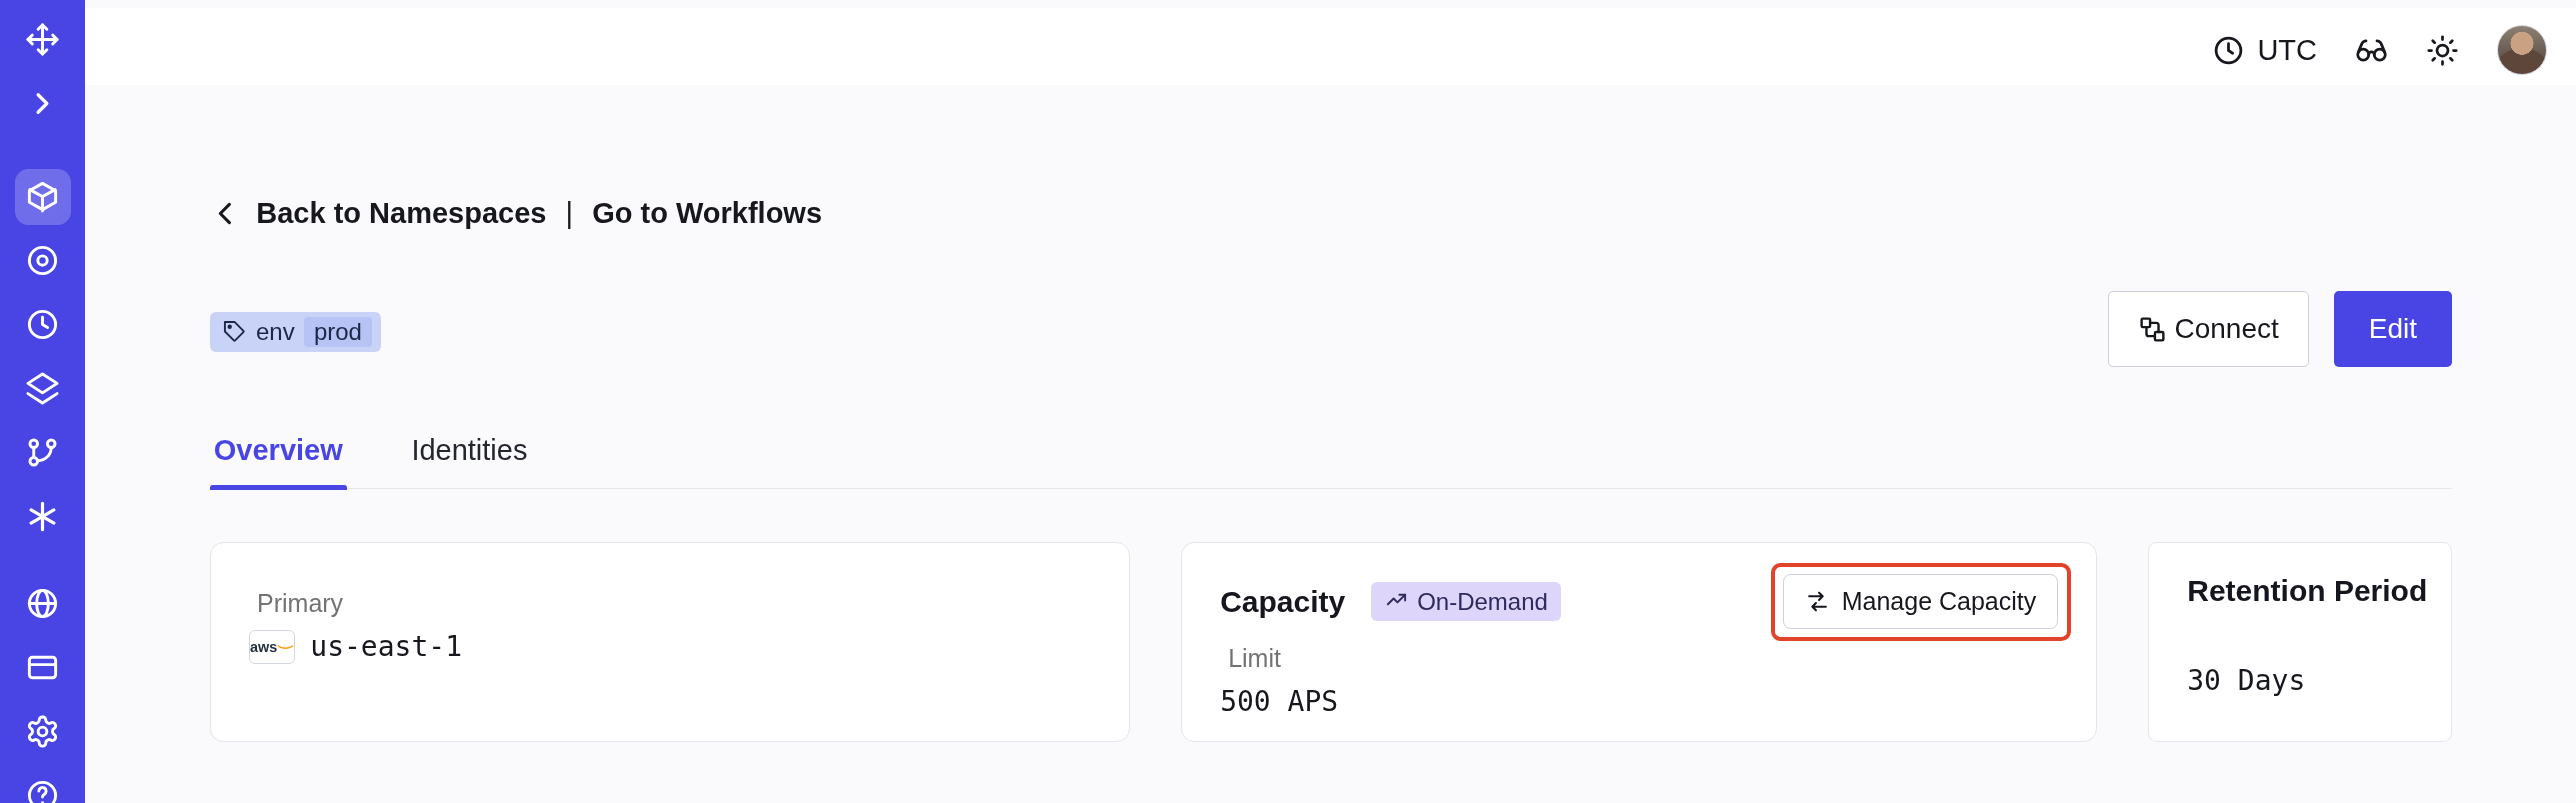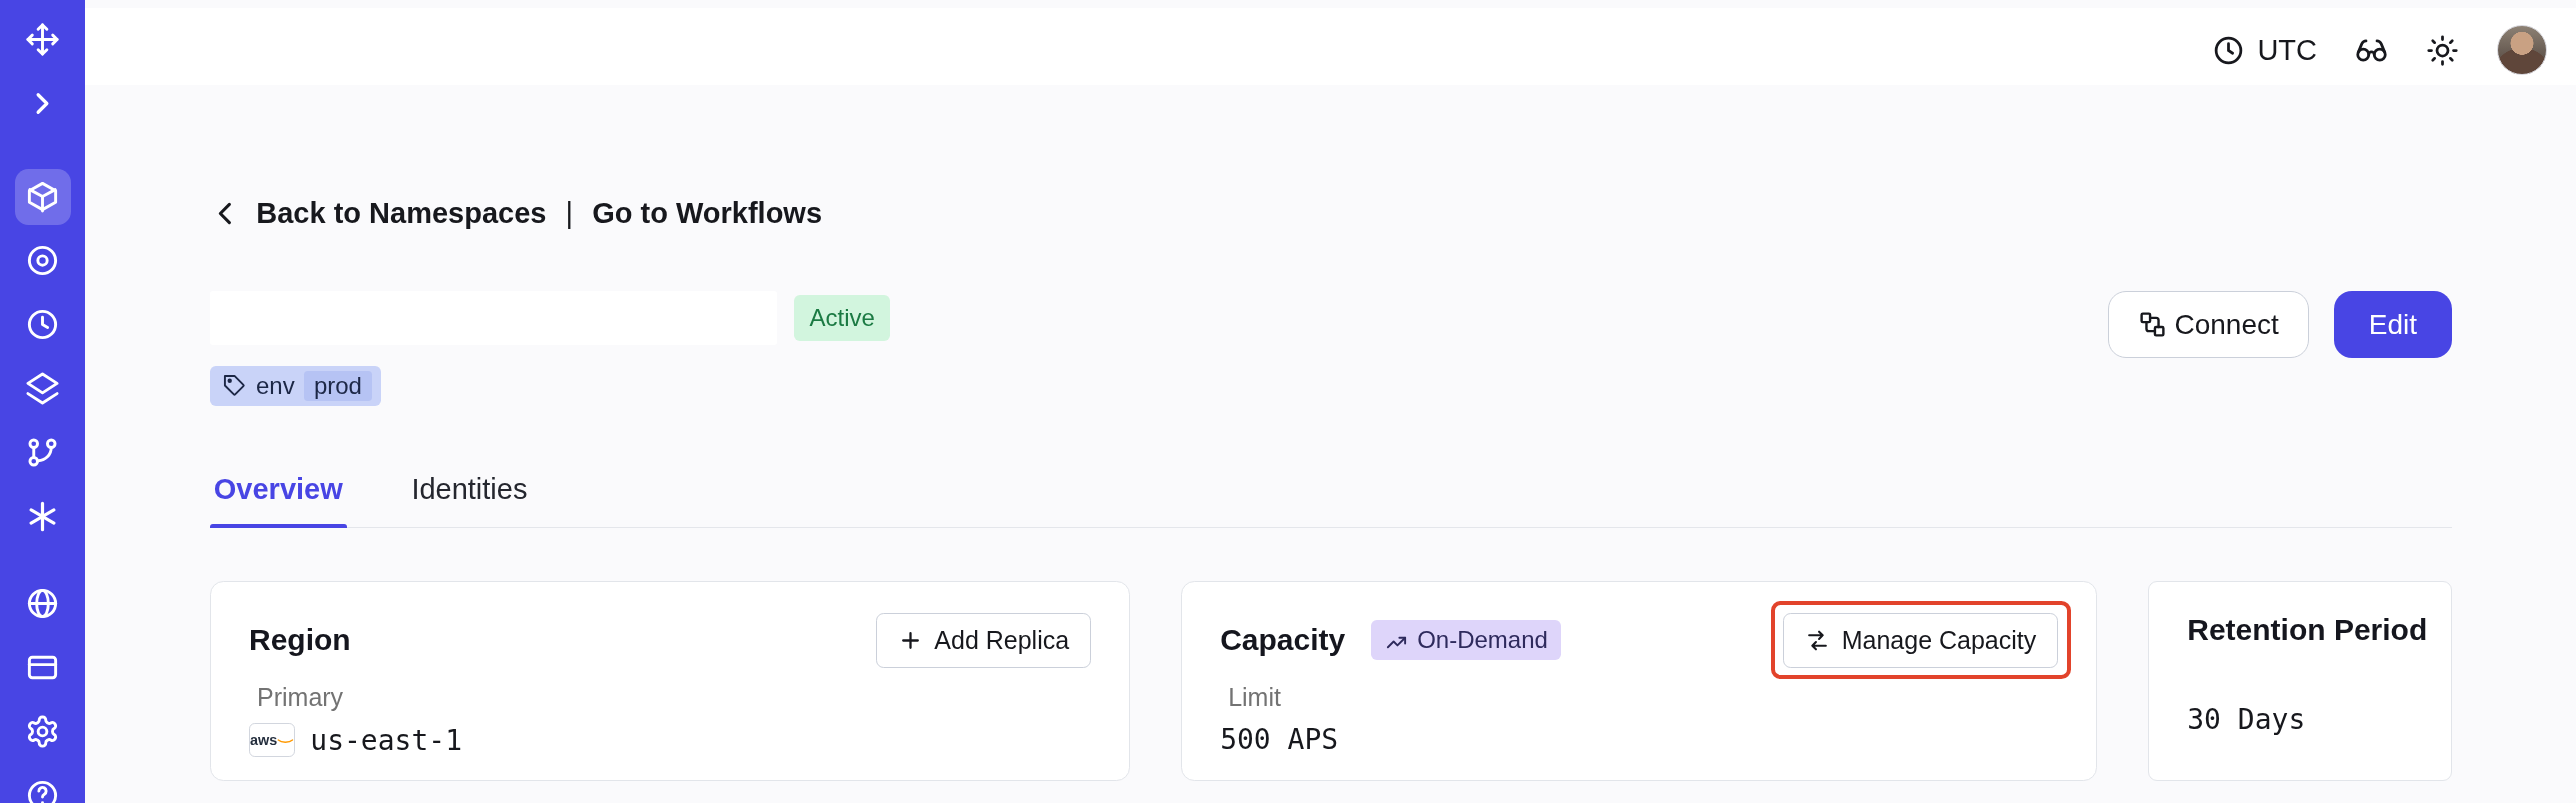--- a/index.html
+++ b/index.html
@@ -65,22 +65,22 @@
   .tagrow { margin-top:21px; display:flex; }
   .tagchip {
     display:inline-flex; align-items:center; gap:9.6px; background:var(--tag-bg,#C9D3F8);
     color:#1C2746; font-size:24px; padding:4.8px 9.6px 4.8px 13.4px; border-radius:5.8px;
   }
   .tagchip svg { width:23px; height:23px; }
   .tagchip .val { background:#B6C3F4; padding:1px 9.6px; border-radius:3.8px; }
 
   .actions { display:flex; align-items:center; gap:25px; }
   .btn {
-    display:inline-flex; align-items:center; gap:7px; height:67px; padding:0 29px;
-    border-radius:18px; font-size:28px; font-weight:500; cursor:pointer; white-space:nowrap;
+    display:inline-flex; align-items:center; gap:7px; height:76px; padding:0 29px;
+    border-radius:5px; font-size:28px; font-weight:500; cursor:pointer; white-space:nowrap;
   }
   .btn.outline { background:#ffffff; border:1.9px solid #CBD0DA; color:#17181D; }
   .btn.primary { background:var(--accent,#4845E4); color:#ffffff; border:none; padding:0 35px; }
   .btn svg { width:29px; height:29px; }
 
   .tabs { margin-top:67px; display:flex; gap:61px; border-bottom:1.9px solid #E4E6EB; }
   .tab { font-size:29px; padding:0 3.8px 21px 3.8px; cursor:pointer; color:#24262E; position:relative; }
   .tab.active { color:var(--accent,#4845E4); font-weight:600; }
   .tab.active::after { content:""; position:absolute; left:0; right:0; bottom:-1.9px; height:4.8px; background:var(--accent,#4845E4); border-radius:2.9px 2.9px 0 0; }
 
@@ -90,21 +90,21 @@
   }
   .card-head { display:flex; align-items:center; justify-content:space-between; }
   .card-head-left { display:flex; align-items:center; gap:26px; }
   .card-title { font-size:30px; font-weight:600; color:#15161E; }
   .card-btn {
     display:inline-flex; align-items:center; gap:11.5px; height:55px; padding:0 21px;
     background:#fff; border:1.9px solid #CBD0DA; border-radius:7.7px; font-size:25px; font-weight:500; color:#17181D; cursor:pointer; white-space:nowrap;
   }
   .card-btn svg { width:25px; height:25px; }
   .badge-ondemand {
-    display:inline-flex; align-items:flex-end; gap:9.6px; background:var(--ondemand-bg,#DED5FA);
+    display:inline-flex; align-items:flex-start; gap:9.6px; background:var(--ondemand-bg,#DED5FA);
     color:#2E2A5C; font-size:24px; font-weight:500; padding:5.8px 13.4px; border-radius:5.8px;
   }
   .badge-ondemand svg { width:23px; height:23px; }
   .field-label { margin-top:15.3px; font-size:25px; color:#737373;margin-left:8px; }
   .value-row { margin-top:11.5px; display:flex; align-items:center; gap:15.3px; }
   .mono { font-family:"DejaVu Sans Mono", monospace; font-size:28px; color:#17181D; }
   .card.retention .value-row { margin-top:56px; }
 
   .aws-box {
     width:46px; height:34px; border:1.9px solid #D2D6DE; border-radius:5.8px; background:#fff;
@@ -245,24 +245,20 @@
       <svg viewBox="0 0 24 24" fill="none" stroke="currentColor" stroke-width="2.4" stroke-linecap="round" stroke-linejoin="round">
         <polyline points="15 5 8 12 15 19"></polyline>
       </svg>
       <span class="lnk">Back to Namespaces</span>
       <span class="sep">|</span>
       <span class="lnk">Go to Workflows</span>
     </div>
 
     <div class="headrow">
       <div class="title-left">
-        <div class="name-row">
-          <div class="redacted"></div>
-          <span class="badge-active">Active</span>
-        </div>
         <div class="tagrow">
           <span class="tagchip">
             <svg viewBox="0 0 24 24" fill="none" stroke="currentColor" stroke-width="2" stroke-linecap="round" stroke-linejoin="round">
               <path d="M12 2H2v10l9.3 9.3a1 1 0 0 0 1.4 0l8.6-8.6a1 1 0 0 0 0-1.4L12 2z"></path>
                 <circle cx="7" cy="7" r="1.3" fill="currentColor"></circle>
             </svg>
             <span>env</span>
             <span class="val">prod</span>
           </span>
         </div>
@@ -285,29 +281,20 @@
     </div>
 
     <div class="tabs">
       <div class="tab active">Overview</div>
       <div class="tab">Identities</div>
     </div>
 
     <div class="cards">
 
       <section class="card w-region">
-        <div class="card-head">
-          <div class="card-title">Region</div>
-          <button class="card-btn">
-            <svg viewBox="0 0 24 24" fill="none" stroke="currentColor" stroke-width="2.2" stroke-linecap="round">
-              <path d="M12 5v14M5 12h14"></path>
-            </svg>
-            <span>Add Replica</span>
-          </button>
-        </div>
         <div class="field-label">Primary</div>
         <div class="value-row">
           <span class="aws-box">
             <span class="aws-word">aws</span>
             <svg viewBox="0 0 26 8" fill="none">
               <path d="M2 2c5 4.6 17 4.6 22 0" stroke="#FF9900" stroke-width="2.2" stroke-linecap="round"></path>
             </svg>
           </span>
           <span class="mono">us-east-1</span>
         </div>

